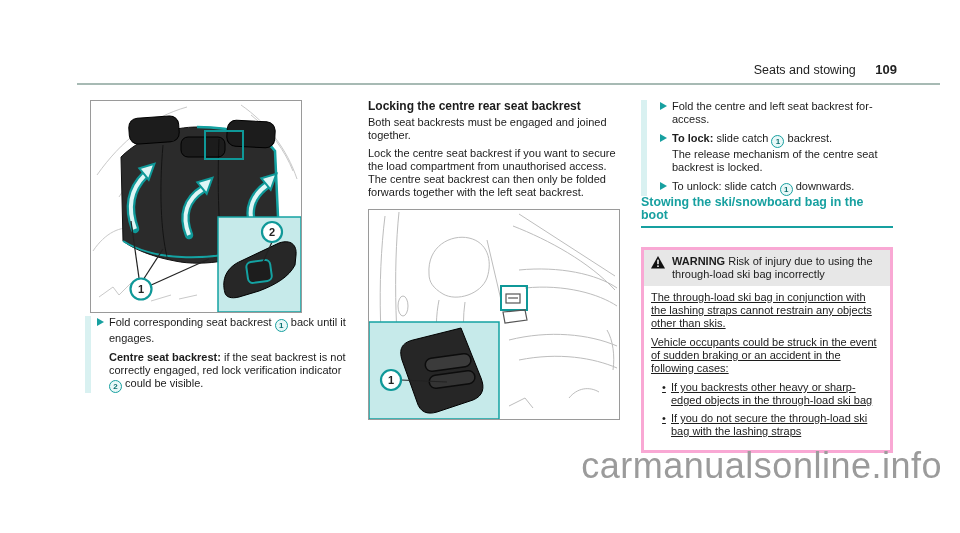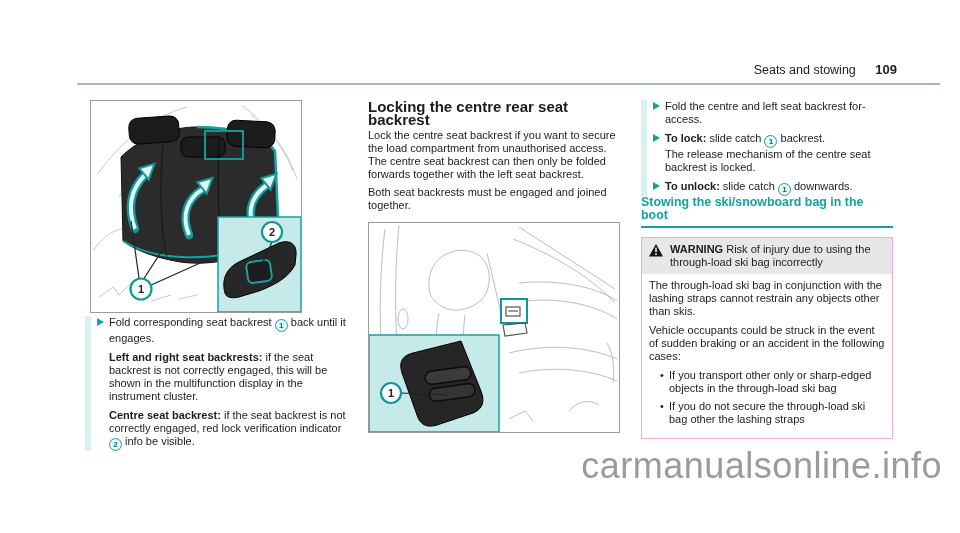--- a/index.html
+++ b/index.html
@@ -27,29 +27,29 @@
   .tri{width:0;height:0;border-left:7px solid var(--accent,#17a0a0);
        border-top:4.5px solid transparent;border-bottom:4.5px solid transparent;
        margin:2px 5px 0 3px;flex:0 0 auto;}
   .btxt{flex:1;}
   .sub{margin:6px 0 0 15px;}
   p{margin:0;}
   .ic{display:inline-block;width:11px;height:11px;border-radius:50%;
       border:1.5px solid var(--accent,#17a0a0);background:#e9f8f8;color:#0c6f6f;
       font-size:8px;line-height:11px;text-align:center;font-weight:bold;vertical-align:-2px;}
   
-  .mh{font-weight:bold;font-size:15px;margin:0 0 3px 0;}
+  .mh{font-weight:bold;font-size:12px;margin:0 0 3px 0;}
   .col2 p{margin:0 0 5px 0;}
   
   .teal-h{color:var(--accent,#17a0a0);font-weight:bold;font-size:12.4px;
           border-bottom:2px solid var(--accent,#17a0a0);padding-bottom:4px;}
-  .warn{border:1px solid #f9a8d4;margin-top:9px;}
+  .warn{border:3px solid #f9a8d4;margin-top:19px;}
   .warn-head{background:var(--warn_bg,#e7e7e7);display:flex;padding:5px 7px 5px 6px;}
   .warn-head .wicon{flex:0 0 auto;margin:1px 7px 0 1px;}
-  .warn-body{padding:5px 7px 7px 7px;}
+  .warn-body{padding:5px 7px 7px 7px;text-decoration:underline;}
   .warn-body p{margin:0 0 6px 0;}
   .wli{display:flex;margin:0 0 5px 6px;}
   .wli .dot{flex:0 0 14px;text-align:center;}
   
   .wm{position:absolute;right:18px;bottom:3px;font-size:36px;color:var(--watermark,#9b9b9b);letter-spacing:0.5px;}
 </style>
 </head>
 <body>
 
 <div class="page">
@@ -117,30 +117,29 @@
       </g>
     </svg>
 
     <div class="bblock">
       <div class="bbar"></div>
       <div class="bitems">
         <div class="brow">
           <span class="tri"></span>
           <p class="btxt"><span>Fold corresponding seat backrest </span><span class="ic">1</span><span> back until it engages.</span></p>
         </div>
-        <p class="sub"><span style="font-weight: bold;">Left and right seat backrests:</span><span> if the seat backrest is not correctly engaged, this will be shown in the multifunction display in the instrument cluster.</span></p>
-        <p class="sub"><span style="font-weight: bold;">Centre seat backrest:</span><span> if the seat backrest is not correctly engaged, red lock verification indicator </span><span class="ic">2</span><span> info be visible.</span></p>
+        <p class="sub"><span style="font-weight: bold;">Centre seat backrest:</span><span> if the seat backrest is not correctly engaged, red lock verification indicator </span><span class="ic">2</span><span> could be visible.</span></p>
       </div>
     </div>
   </div>
 
   <div class="col col2">
     <h3 class="mh">Locking the centre rear seat backrest</h3>
+    <p>Both seat backrests must be engaged and joined together.</p>
     <p>Lock the centre seat backrest if you want to secure the load compartment from unauthorised access. The centre seat backrest can then only be folded forwards together with the left seat backrest.</p>
-    <p>Both seat backrests must be engaged and joined together.</p>
 
     <svg class="fig fig2" viewBox="0 0 250 209">
       <g stroke="#bdbdbd" fill="none" stroke-width="1">
         <path d="M16,6 C8,70 10,150 22,206"></path>
         <path d="M30,2 C24,60 26,140 36,202"></path>
         <path d="M60,64 C58,36 82,24 100,28 C118,32 124,50 118,68 C112,84 88,92 74,84 C64,78 60,72 60,64"></path>
         <path d="M70,90 C64,120 68,160 80,190"></path>
         <path d="M96,92 C92,120 96,150 104,178"></path>
         <path d="M150,4 L246,66"></path>
         <path d="M144,16 C180,30 220,52 246,80"></path>
@@ -168,58 +167,58 @@
         <path d="M32,170 L78,172" stroke="#222" stroke-width="1.2"></path>
         <g>
           <circle cx="22" cy="170" r="10" fill="#fff" stroke="#0f9898" stroke-width="2.2"></circle>
           <text x="22" y="174" text-anchor="middle" font-size="11" font-weight="bold" fill="#222">1</text>
         </g>
       </g>
     </svg>
   </div>
 
   <div class="col col3">
-    <div class="bblock" style="margin-top:0;">
+    <div class="bblock" style="margin-top:0;gap:7px;">
       <div class="bbar"></div>
       <div class="bitems">
         <div class="brow">
           <span class="tri"></span>
           <p class="btxt"><span>Fold the centre and left seat backrest for-</span><br><span>access.</span></p>
         </div>
         <div class="brow">
           <span class="tri"></span>
           <p class="btxt"><span style="font-weight: bold;">To lock:</span><span> slide catch </span><span class="ic">1</span><span> backrest.</span><br><span>The release mechanism of the centre seat backrest is locked.</span></p>
         </div>
         <div class="brow">
           <span class="tri"></span>
-          <p class="btxt"><span style="font-weight: bold;">To unlock:</span><span> slide catch </span><span class="ic">1</span><span> downwards.</span></p>
+          <p class="btxt"><span style="font-weight: normal;">To unlock:</span><span> slide catch </span><span class="ic">1</span><span> downwards.</span></p>
         </div>
       </div>
     </div>
 
     <div class="teal-h">Stowing the ski/snowboard bag in the boot</div>
 
     <div class="warn">
       <div class="warn-head">
         <svg class="wicon" width="14" height="13" viewBox="0 0 14 13">
           <path d="M7 0 L14 12.5 H0 Z" fill="#111"></path>
           <rect x="6.25" y="3.6" width="1.5" height="4.6" fill="#fff"></rect>
           <rect x="6.25" y="9.4" width="1.5" height="1.6" fill="#fff"></rect>
         </svg>
         <p><span style="font-weight: bold;">WARNING</span><span> Risk of injury due to using the through-load ski bag incorrectly</span></p>
       </div>
       <div class="warn-body">
         <p>The through-load ski bag in conjunction with the lashing straps cannot restrain any objects other than skis.</p>
         <p>Vehicle occupants could be struck in the event of sudden braking or an accident in the following cases:</p>
         <div class="wli">
           <span class="dot">•</span>
-          <span>If you transport other only or sharp-edged objects in the through-load ski bag</span>
+          <span>If you backrests other heavy or sharp-edged objects in the through-load ski bag</span>
         </div>
         <div class="wli">
           <span class="dot">•</span>
-          <span>If you do not secure the through-load ski bag other the lashing straps</span>
+          <span>If you do not secure the through-load ski bag with the lashing straps</span>
         </div>
       </div>
     </div>
   </div>
 
   <div class="wm">carmanualsonline.info</div>
 </div>
 
 </body></html>

